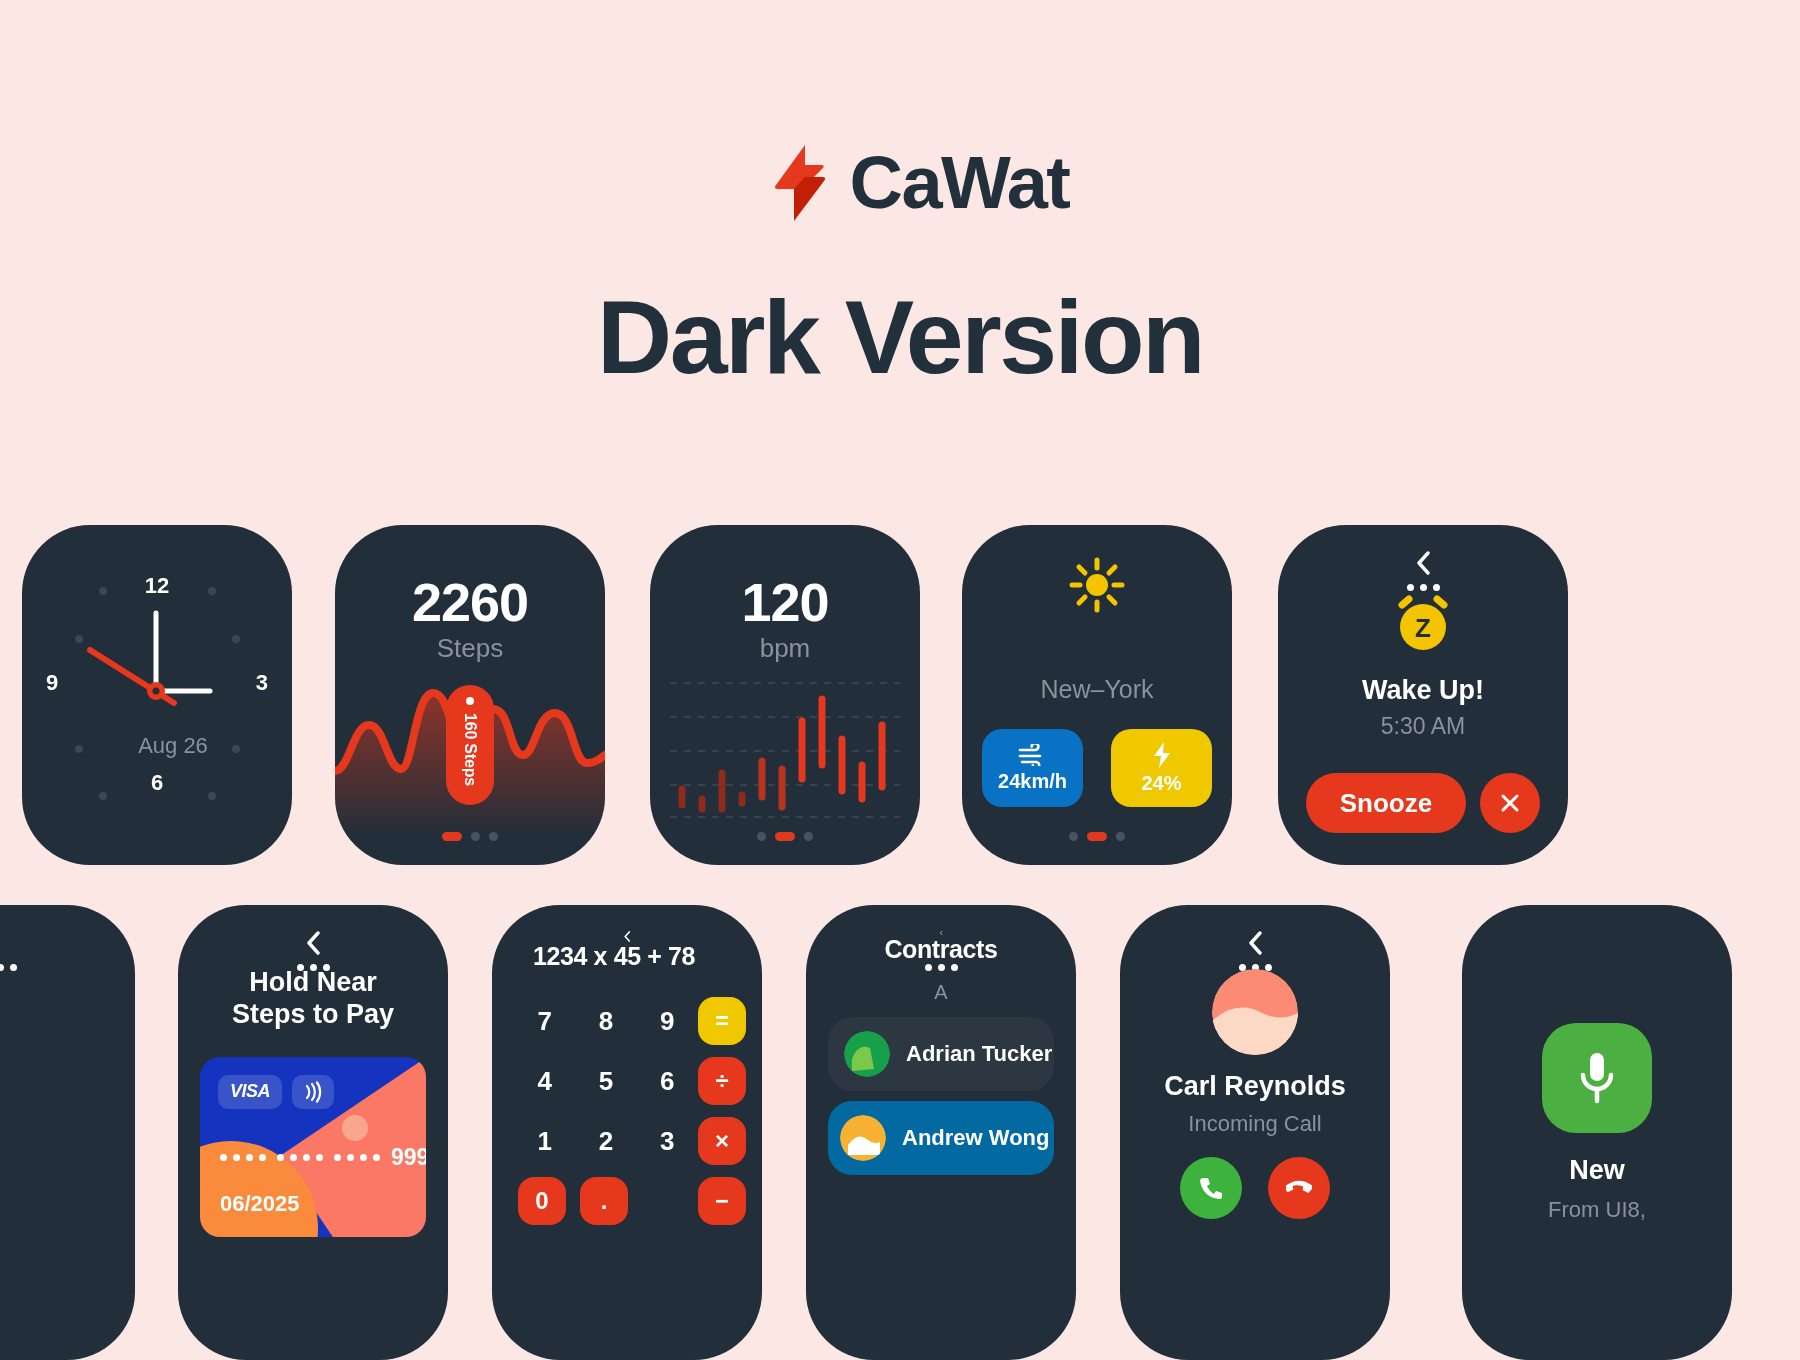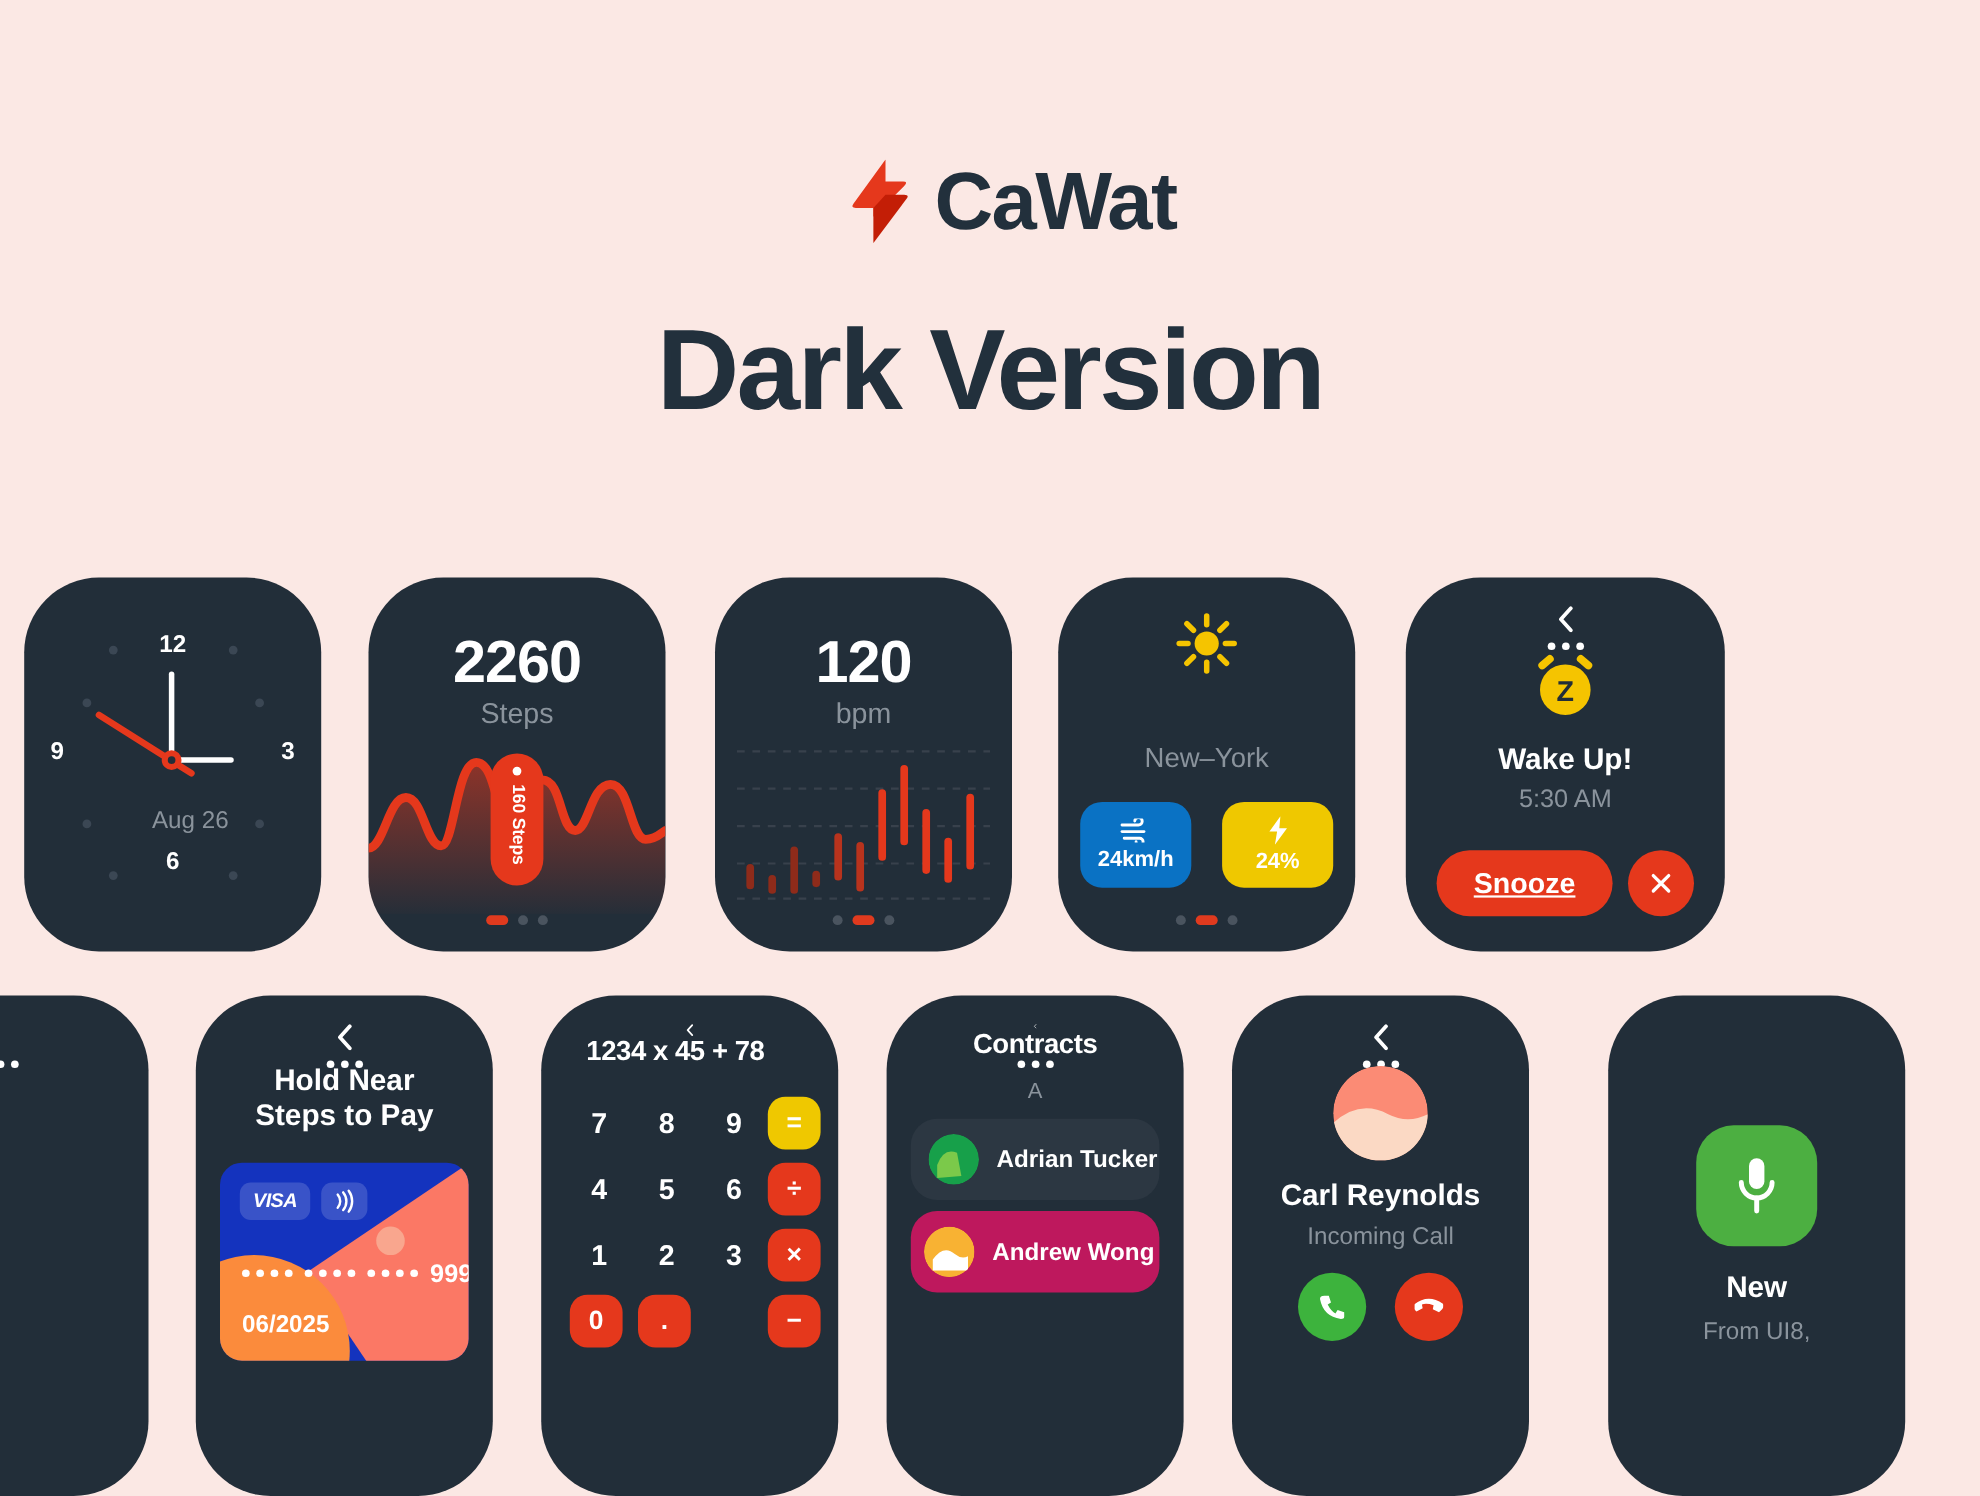--- a/index.html
+++ b/index.html
@@ -114,21 +114,21 @@
   
   .alarm-icon { position:absolute; top:68px; left:50%; transform:translateX(-50%); }
   .alarm-title { position:absolute; top:150px; left:0; width:100%; text-align:center;
                  color:#fff; font-size:27px; font-weight:700; }
   .alarm-time { position:absolute; top:188px; left:0; width:100%; text-align:center;
                 color:#8A939C; font-size:23px; }
   .alarm-actions { position:absolute; bottom:32px; left:0; width:100%;
                    display:flex; justify-content:center; align-items:center; gap:14px; }
   .snooze-btn { background:#E5381C; color:#fff; border:none; border-radius:34px;
                 height:60px; padding:0 34px; font-size:26px; font-weight:700;
-                font-family:"Liberation Sans",sans-serif; cursor:pointer;text-decoration:underline; }
+                font-family:"Liberation Sans",sans-serif; cursor:pointer; }
   .close-btn { background:#E5381C; width:60px; height:60px; border-radius:50%;
                border:none; display:flex; align-items:center; justify-content:center;
                cursor:pointer; }
 
   
   .pay-title { position:absolute; top:62px; left:0; width:100%; text-align:center;
                color:#fff; font-size:27px; font-weight:700; line-height:1.17; }
   .credit-card { position:absolute; top:152px; left:22px; right:22px; height:180px;
                  border-radius:20px; overflow:hidden; background:#1433BE; }
   .cc-peach { position:absolute; top:-40px; right:-60px; width:250px; height:250px;
@@ -160,21 +160,21 @@
              color:#fff; font-size:24px; font-weight:700; cursor:pointer; }
   .calc-op.eq { background:#EFC800; }
 
   
   .alpha-lbl { position:absolute; top:76px; left:0; width:100%; text-align:center;
                color:#8A939C; font-size:20px; }
   .contact-row { position:absolute; left:22px; right:22px; height:74px;
                  border-radius:24px; display:flex; align-items:center; gap:16px;
                  padding-left:16px; cursor:pointer; }
   .contact-row.plain { background:#2C3742; top:112px; }
-  .contact-row.active { background:#be185d; top:196px;padding-left:12px; }
+  .contact-row.active { background:#0369a1; top:196px;padding-left:12px; }
   .contact-av { width:46px; height:46px; border-radius:50%; overflow:hidden; flex:none;
                 position:relative; }
   .contact-name { color:#fff; font-size:22px; font-weight:700; }
 
   
   .call-av { position:absolute; top:64px; left:50%; transform:translateX(-50%);
              width:86px; height:86px; border-radius:50%; overflow:hidden; }
   .call-name { position:absolute; top:166px; left:0; width:100%; text-align:center;
                color:#fff; font-size:27px; font-weight:700; }
   .call-state { position:absolute; top:206px; left:0; width:100%; text-align:center;

